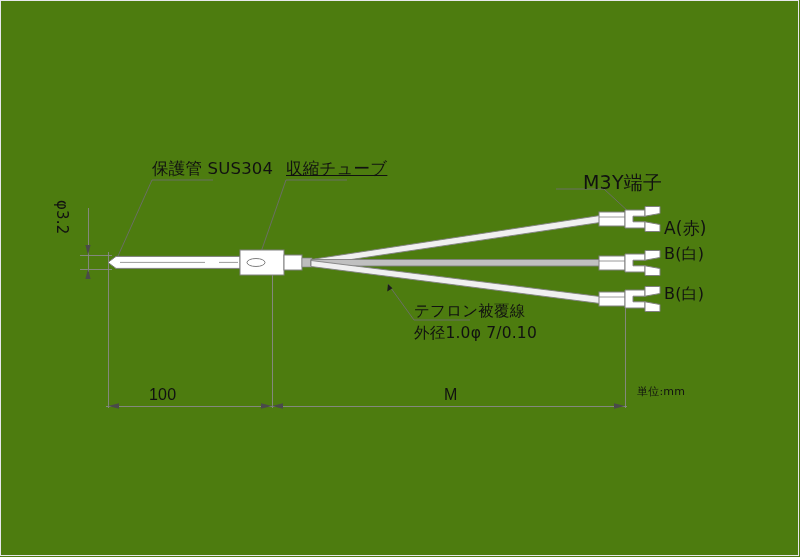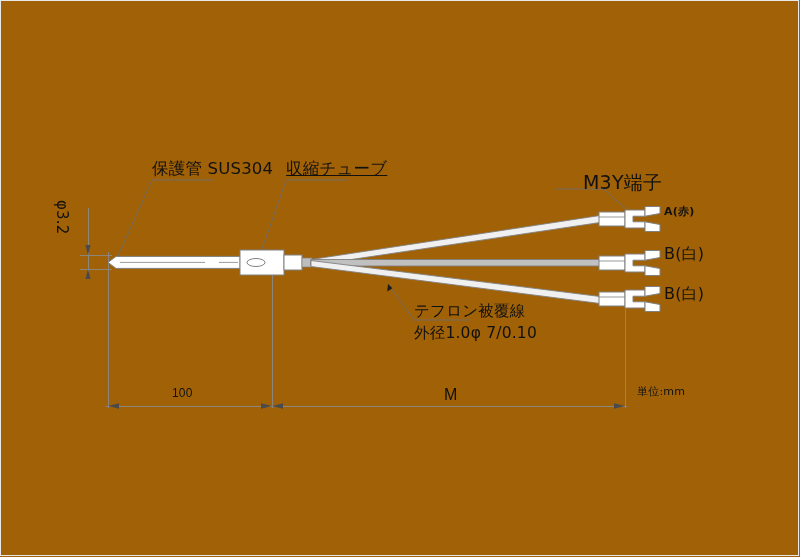--- a/index.html
+++ b/index.html
@@ -7,21 +7,21 @@
     padding: 0;
     background: #ffffff;
   }
   body {
     font-family: "Liberation Sans", sans-serif;
   }
   #sheet {
     position: relative;
     width: 800px;
     height: 557px;
-    background: #a16207;
+    background: #4d7c0f;
     overflow: hidden;
   }
   #frame {
     position: absolute;
     left: 0; top: 0;
     width: 799px;
     height: 556px;
     border: 1px solid #e8e8ec;
     box-sizing: border-box;
     pointer-events: none;
@@ -41,26 +41,26 @@
     font-family: "DejaVu Sans", "Liberation Sans", sans-serif;
   }
   .lbl-num {
     font-family: "Liberation Sans", sans-serif;
   }
 
   
   #label-sheath      { left: 152px; top: 160px; font-size: 16.5px; }
   #label-shrink      { left: 286px; top: 160px; font-size: 16.5px; text-decoration: underline; }
   #label-m3y         { left: 583px; top: 173px; font-size: 19px; }
-  #label-term-a      { left: 664px; top: 206px; font-size: 11px; font-weight: bold; }
+  #label-term-a      { left: 664px; top: 220px; font-size: 17px; }
   #label-term-b1     { left: 664px; top: 246px; font-size: 16px; }
   #label-term-b2     { left: 664px; top: 286px; font-size: 16px; }
   #label-teflon      { left: 414px; top: 303px; font-size: 15.5px; }
   #label-teflon-spec { left: 414px; top: 325px; font-size: 15.5px; }
-  #label-dim-100     { left: 172px; top: 387px; font-size: 12px; }
+  #label-dim-100     { left: 149px; top: 387px; font-size: 16px; }
   #label-dim-m       { left: 444px; top: 387px; font-size: 16px; }
   #label-unit        { left: 637px; top: 386px; font-size: 11px; }
   #label-dia {
     left: 69px; top: 200px;
     font-size: 15px;
     transform: rotate(90deg);
     transform-origin: left top;
   }
 
   #watermark {

